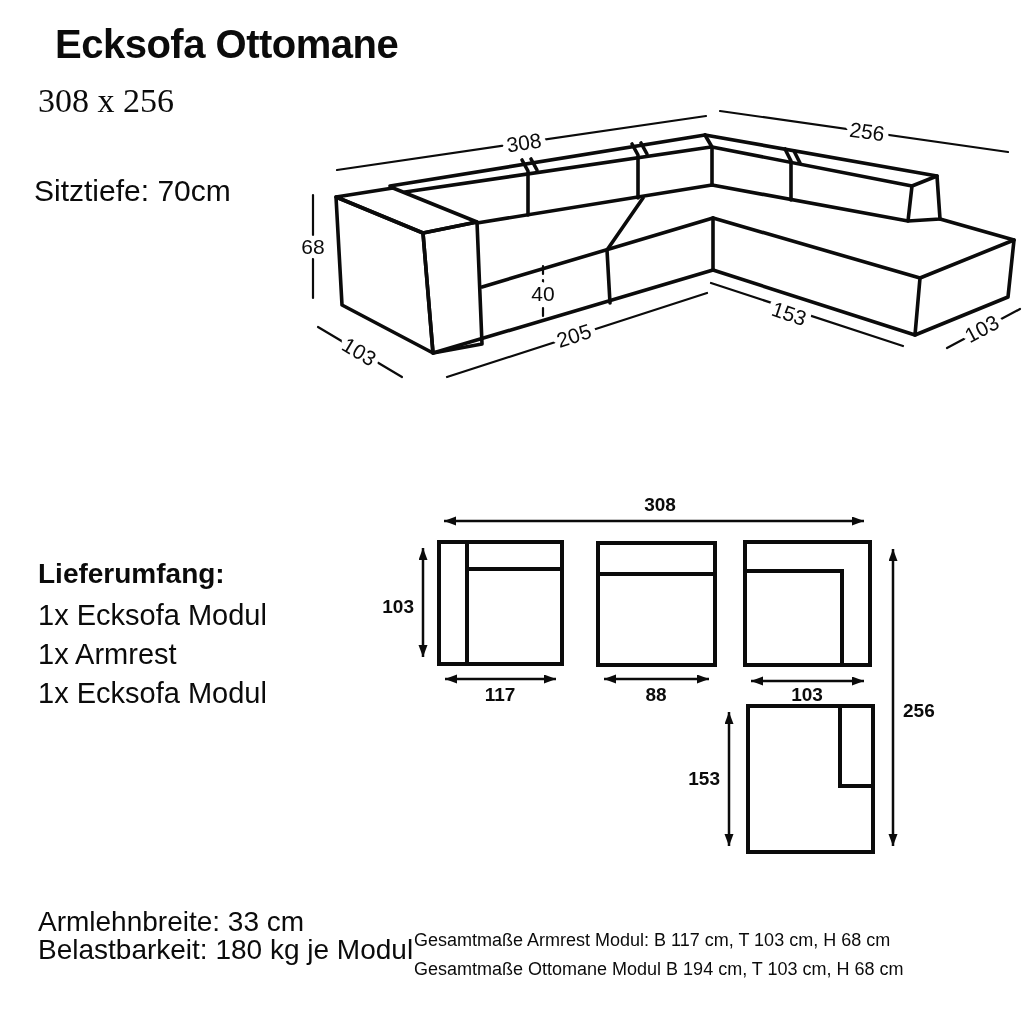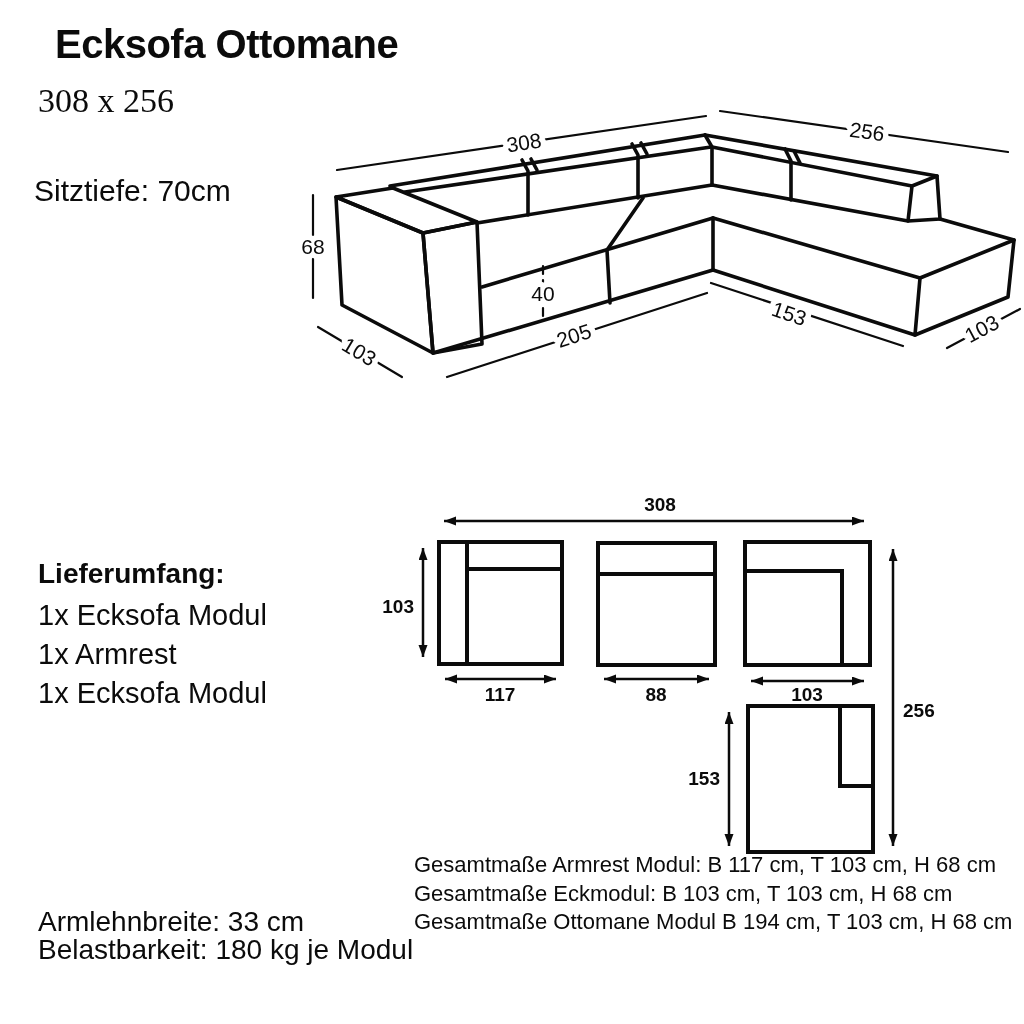--- a/index.html
+++ b/index.html
@@ -6,21 +6,21 @@
   body{width:1024px;height:1024px;position:relative;overflow:hidden;
        font-family:"Liberation Sans",sans-serif;color:#0b0b0b;}
   .abs{position:absolute;}
   #title{left:55px;top:22px;font-size:40px;font-weight:700;letter-spacing:-0.5px;}
   #subtitle{left:38px;top:82px;font-size:34px;font-weight:400;font-family:Liberation Serif, serif;}
   #seat-specs{left:34px;top:168px;font-size:30px;line-height:45px;}
   #delivery{left:38px;top:506px;margin-top:48px;}
   #delivery .hd{font-size:28px;font-weight:700;line-height:40px;}
   #delivery ul{list-style:none;margin:2px 0 0 0;padding:0;font-size:29px;line-height:38.8px;}
   #notes-left{left:38px;top:908px;font-size:28px;line-height:28px;}
-  #module-specs{left:414px;top:851px;font-size:22px;line-height:28.5px;}
+  #module-specs{left:414px;top:926px;font-size:18px;line-height:28.5px;}
   svg{position:absolute;left:0;top:0;}
   .furn{fill:none;stroke:#0b0b0b;stroke-width:3.6;stroke-linejoin:round;stroke-linecap:round;}
   .dim{fill:none;stroke:#0b0b0b;stroke-width:2.2;stroke-linecap:round;}
   .dashed{stroke-dasharray:8 6;}
   .dimlbl{font-family:"Liberation Sans",sans-serif;font-size:21px;fill:#0b0b0b;
           text-anchor:middle;paint-order:stroke;stroke:#ffffff;stroke-width:11px;
           stroke-linejoin:round;}
   .planlbl{font-family:"Liberation Sans",sans-serif;font-size:19px;font-weight:700;fill:#0b0b0b;}
   .plan{fill:none;stroke:#0b0b0b;stroke-width:4;stroke-linejoin:miter;}
   .arrow{fill:none;stroke:#0b0b0b;stroke-width:2.5;}
@@ -44,21 +44,20 @@
   </ul>
 </div>
 
 <div class="abs" id="notes-left">
   <div>Armlehnbreite: 33 cm</div>
   <div>Belastbarkeit: 180 kg je Modul</div>
 </div>
 
 <div class="abs" id="module-specs">
   <div>Gesamtmaße Armrest Modul: B 117 cm, T 103 cm, H 68 cm</div>
-  <div>Gesamtmaße Eckmodul: B 103 cm, T 103 cm, H 68 cm</div>
   <div>Gesamtmaße Ottomane Modul B 194 cm, T 103 cm, H 68 cm</div>
 </div>
 
 <svg width="1024" height="1024" viewBox="0 0 1024 1024">
   <defs>
     <marker id="arr" markerWidth="13" markerHeight="10" refX="12" refY="4.5" orient="auto-start-reverse" markerUnits="userSpaceOnUse">
       <path d="M0,0 L12,4.5 L0,9 Z" fill="#0b0b0b"></path>
     </marker>
   </defs>
 

